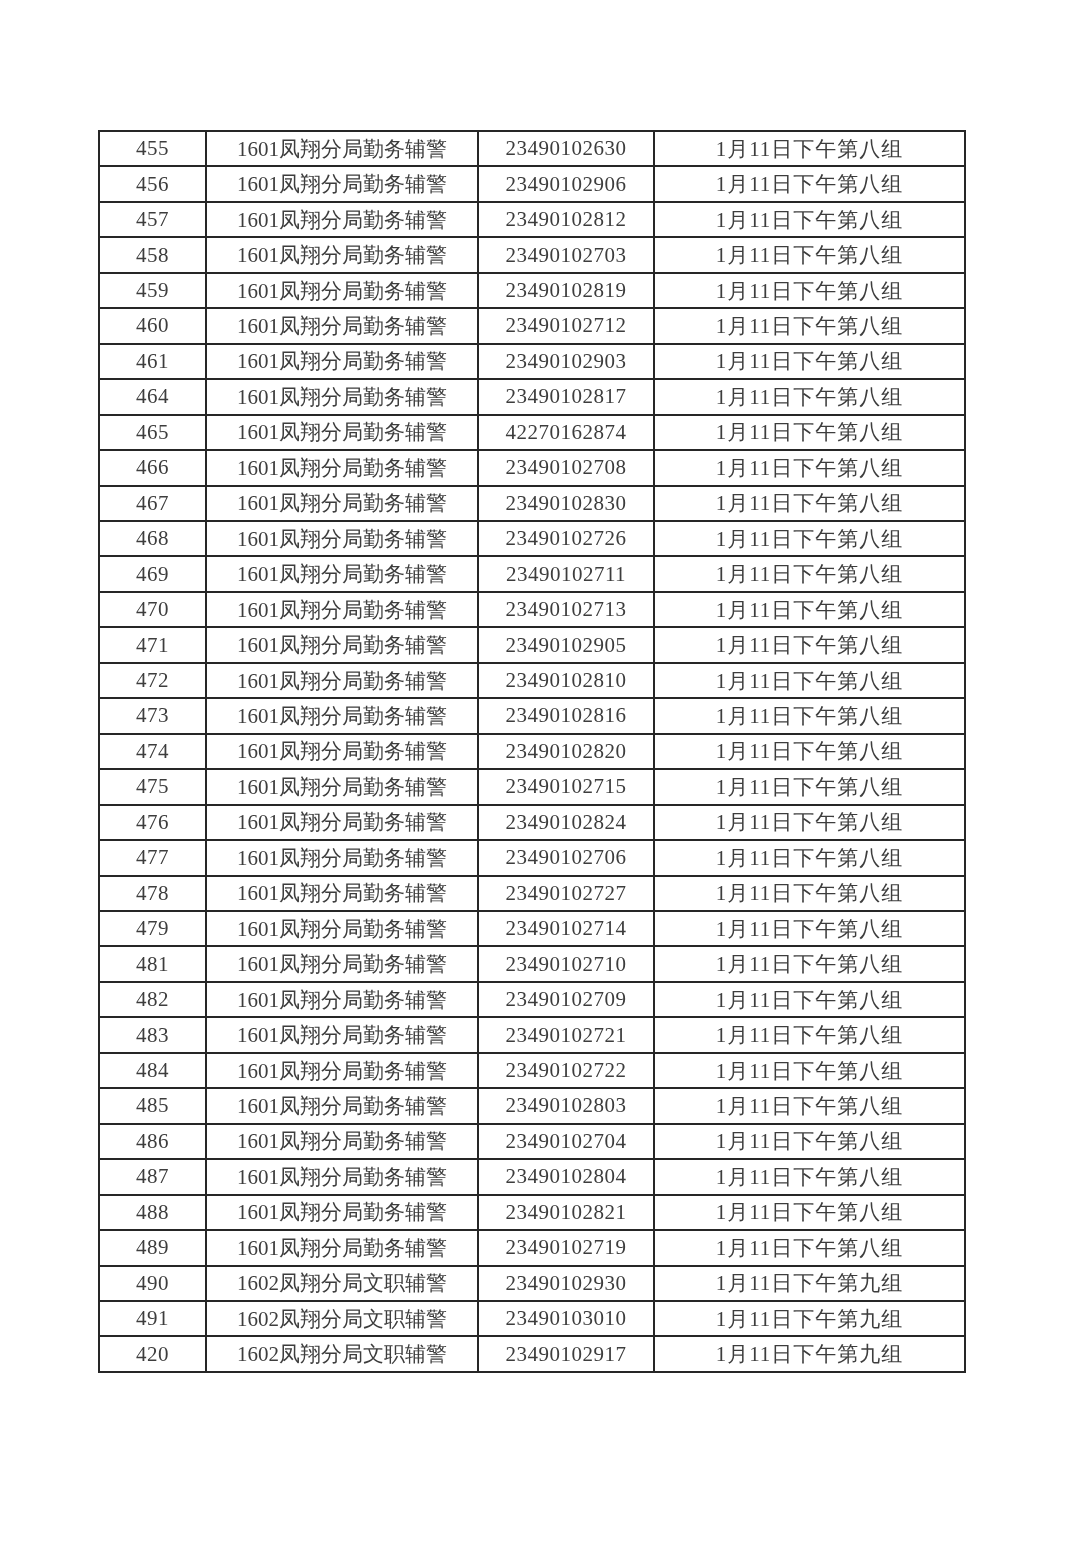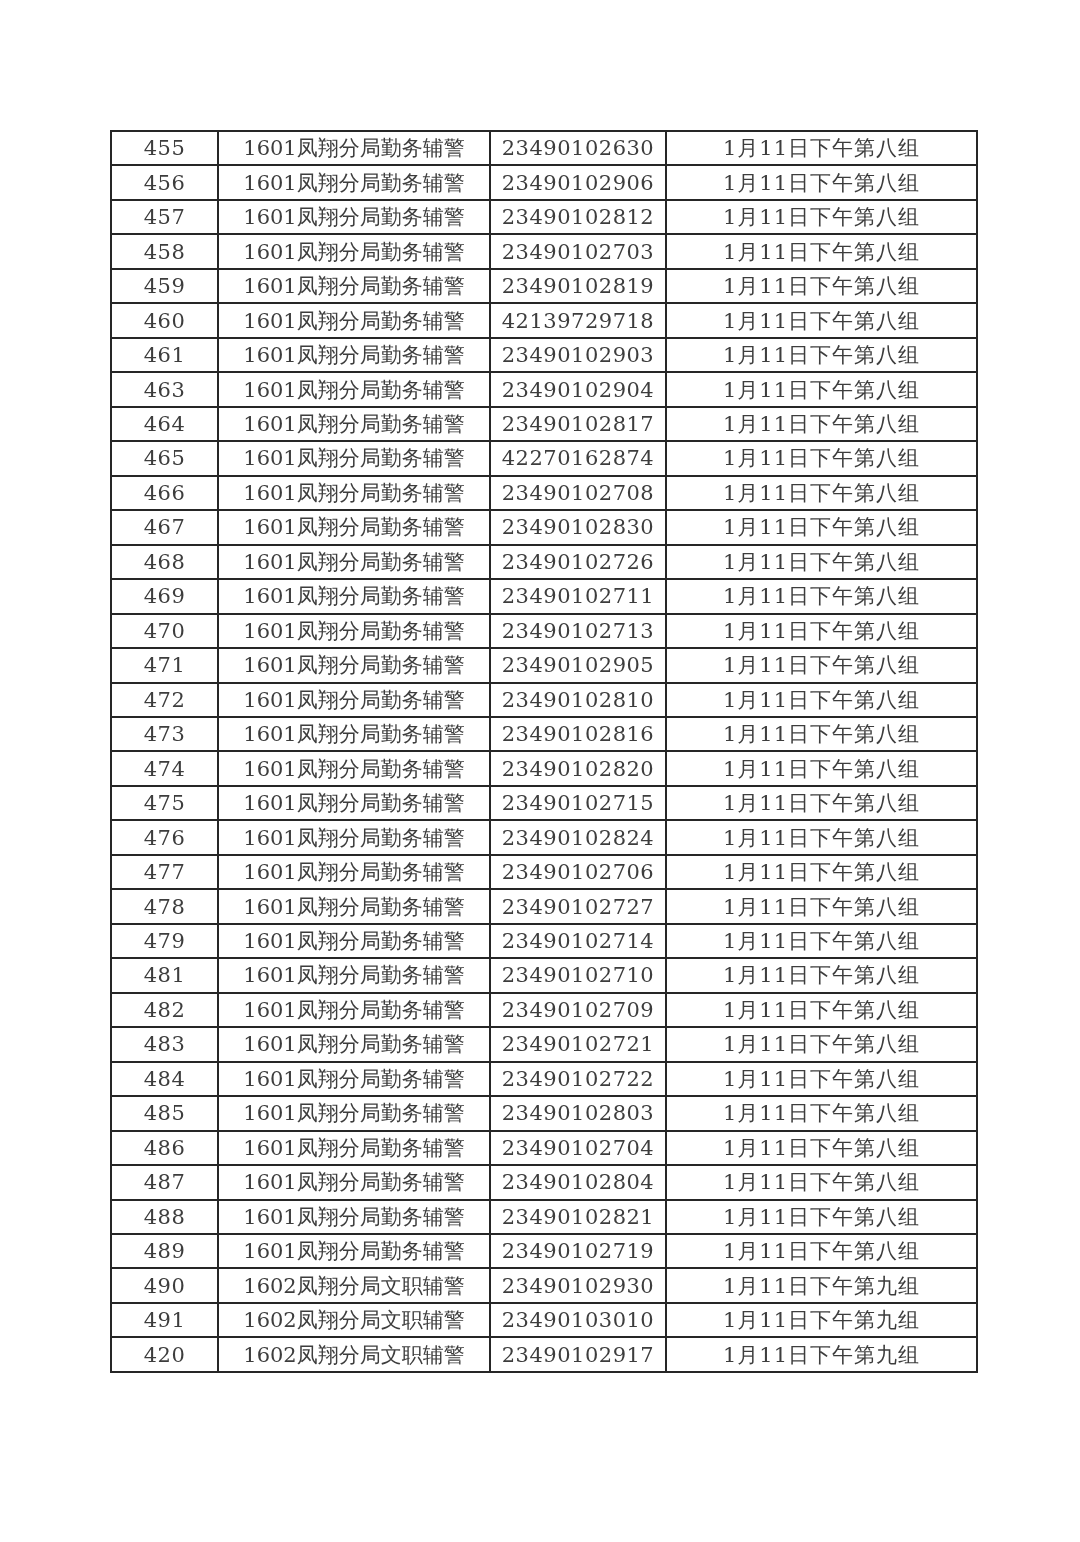--- a/index.html
+++ b/index.html
@@ -12,27 +12,28 @@
   }
   .page {
     position: relative;
     width: 1080px;
     height: 1542px;
     background: #ffffff;
     overflow: hidden;
   }
   table.roster {
     position: absolute;
-    left: 110px;
+    left: 98px;
     top: 130px;
     width: 866px;
     height: 1243px;
     border-collapse: collapse;
     table-layout: fixed;
     filter: blur(0.3px);
+    font-family: Liberation Serif, serif;
   }
   table.roster td {
     border: 2px solid #262626;
     text-align: center;
     vertical-align: middle;
     font-size: 21px;
     color: #3d3d3d;
     padding: 0;
     overflow: hidden;
     white-space: nowrap;
@@ -84,38 +85,32 @@
   <tr>
     <td class="c-sn">459</td>
     <td class="c-pos">1601凤翔分局勤务辅警</td>
     <td class="c-num">23490102819</td>
     <td class="c-group">1月11日下午第八组</td>
   </tr>
 
   <tr>
     <td class="c-sn">460</td>
     <td class="c-pos">1601凤翔分局勤务辅警</td>
-    <td class="c-num">42139729718</td>
+    <td class="c-num">23490102712</td>
     <td class="c-group">1月11日下午第八组</td>
   </tr>
 
   <tr>
     <td class="c-sn">461</td>
     <td class="c-pos">1601凤翔分局勤务辅警</td>
     <td class="c-num">23490102903</td>
     <td class="c-group">1月11日下午第八组</td>
   </tr>
 
 
-  <tr>
-    <td class="c-sn">463</td>
-    <td class="c-pos">1601凤翔分局勤务辅警</td>
-    <td class="c-num">23490102904</td>
-    <td class="c-group">1月11日下午第八组</td>
-  </tr>
 
   <tr>
     <td class="c-sn">464</td>
     <td class="c-pos">1601凤翔分局勤务辅警</td>
     <td class="c-num">23490102817</td>
     <td class="c-group">1月11日下午第八组</td>
   </tr>
 
   <tr>
     <td class="c-sn">465</td>

